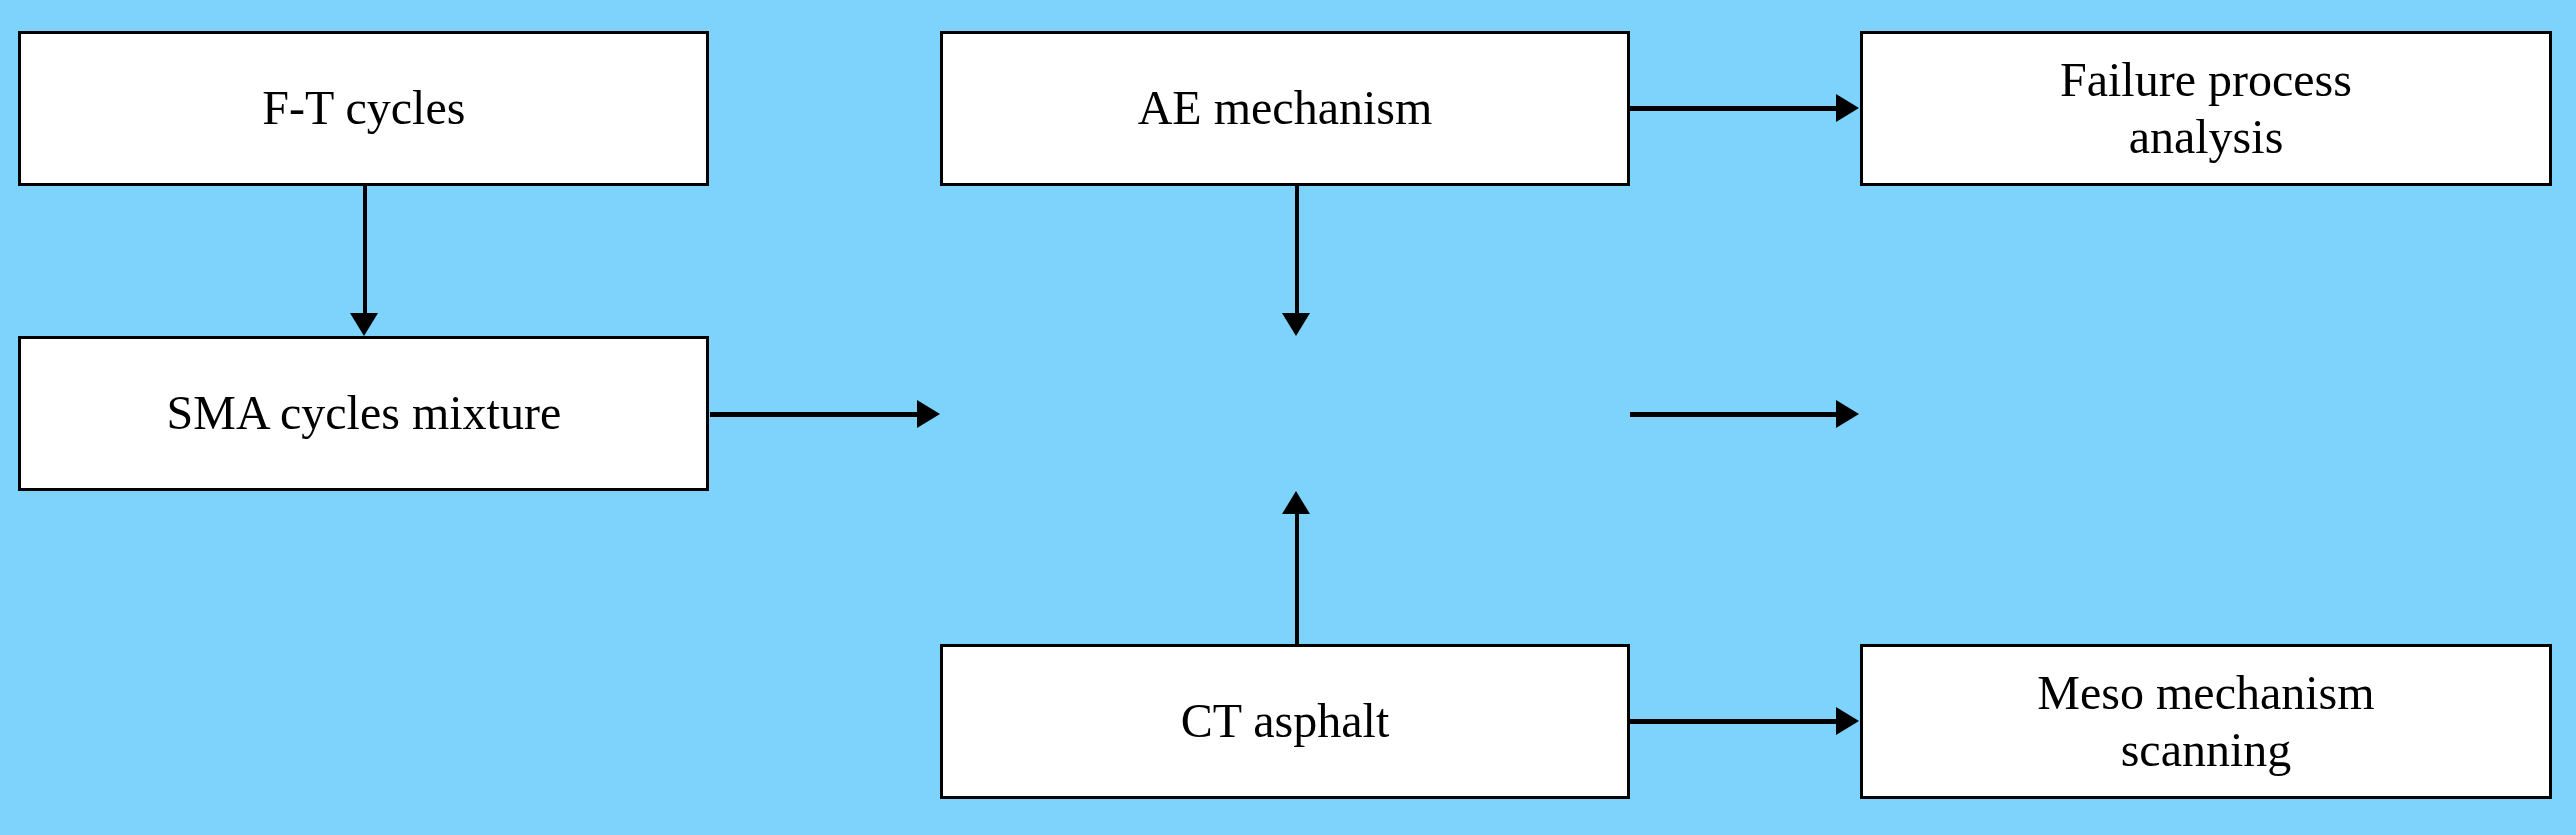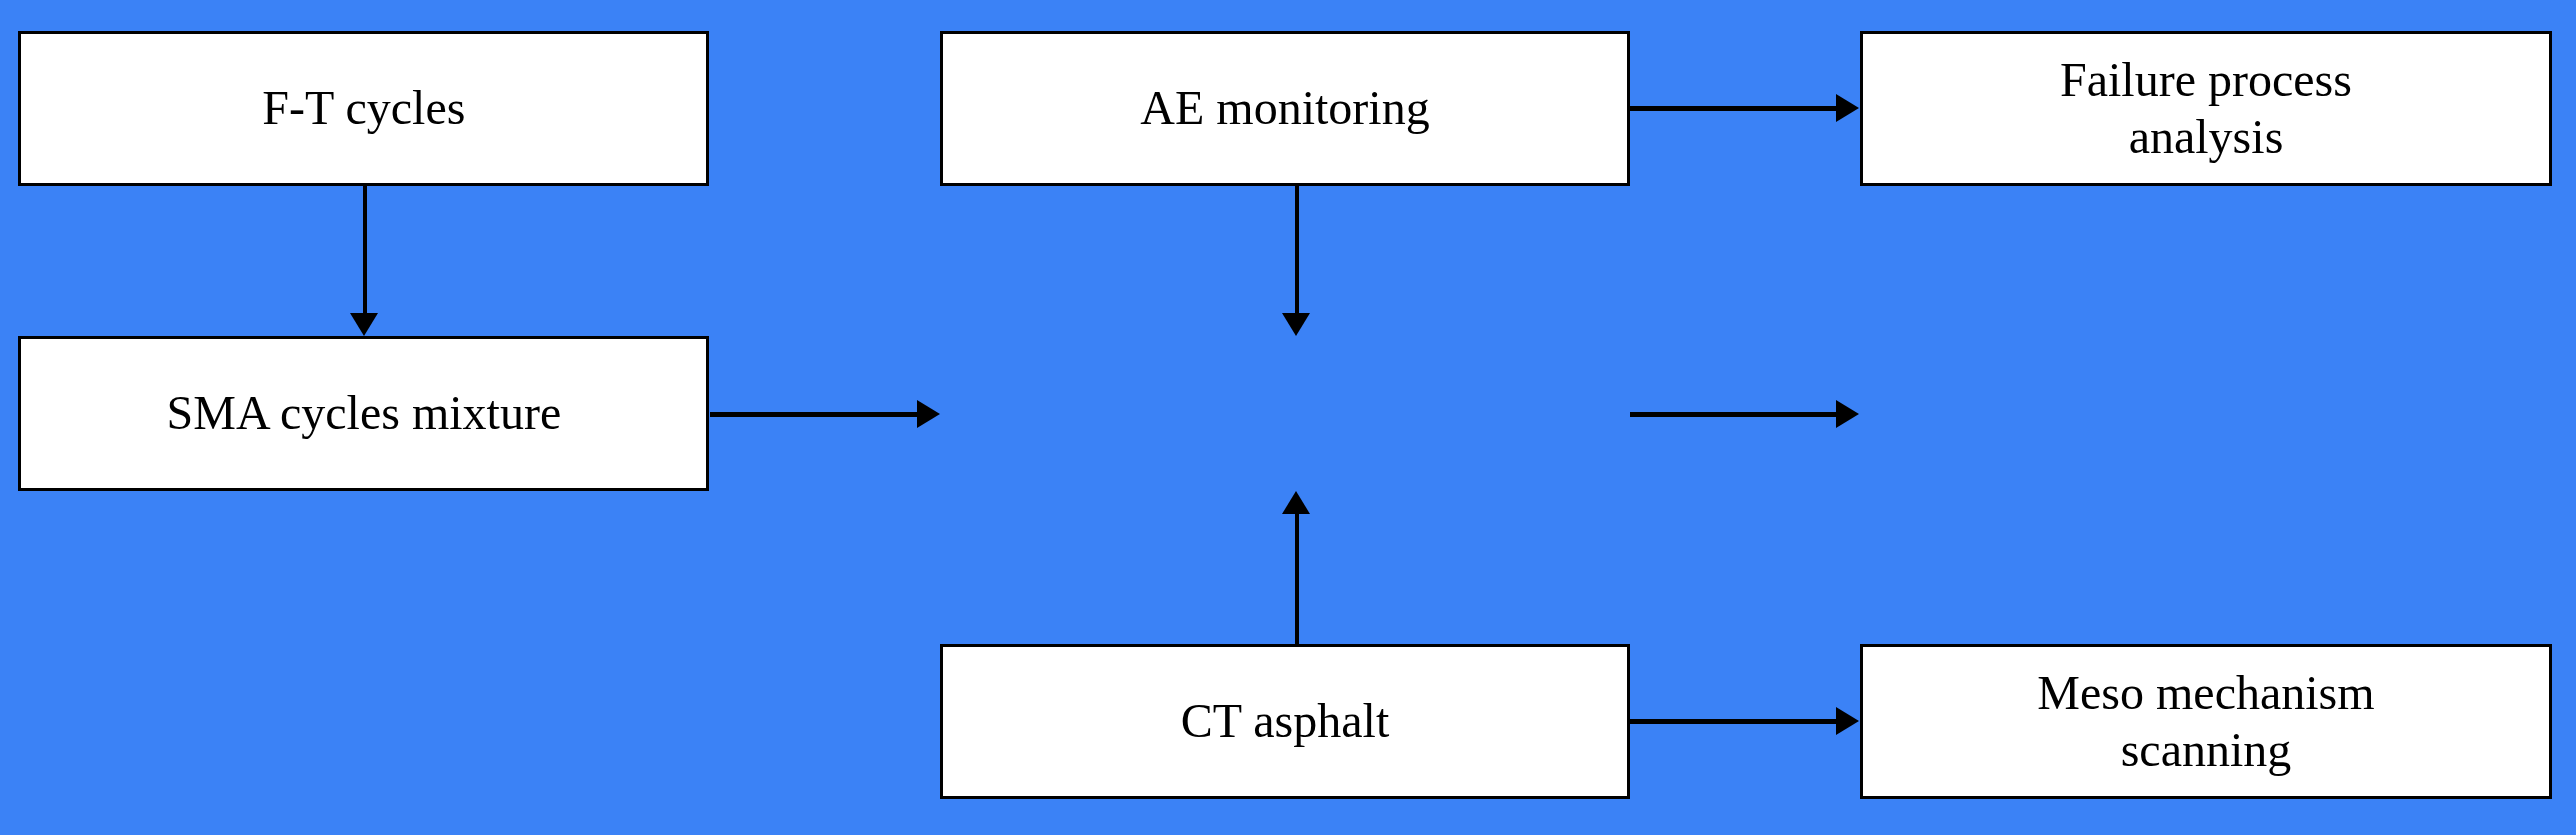--- a/index.html
+++ b/index.html
@@ -5,21 +5,21 @@
 <style>
   html, body {
     margin: 0;
     padding: 0;
     background: #ffffff;
   }
   #canvas {
     position: relative;
     width: 2576px;
     height: 835px;
-    background: #3b82f6;
+    background: #7dd3fc;
     overflow: hidden;
     font-family: "Liberation Serif", "DejaVu Serif", serif;
   }
   .node {
     position: absolute;
     box-sizing: border-box;
     border: 3.1px solid #000000;
     background: #ffffff;
     display: flex;
     align-items: center;
@@ -106,21 +106,21 @@
 </head>
 <body>
 
 <div id="canvas">
 
   <div class="node col1 row1">
     <span class="label">F-T cycles</span>
   </div>
 
   <div class="node col2 row1">
-    <span class="label">AE monitoring</span>
+    <span class="label">AE mechanism</span>
   </div>
 
   <div class="node col3 row1">
     <span class="label">Failure process
 analysis</span>
   </div>
 
   <div class="node col1 row2">
     <span class="label">SMA cycles mixture</span>
   </div>

